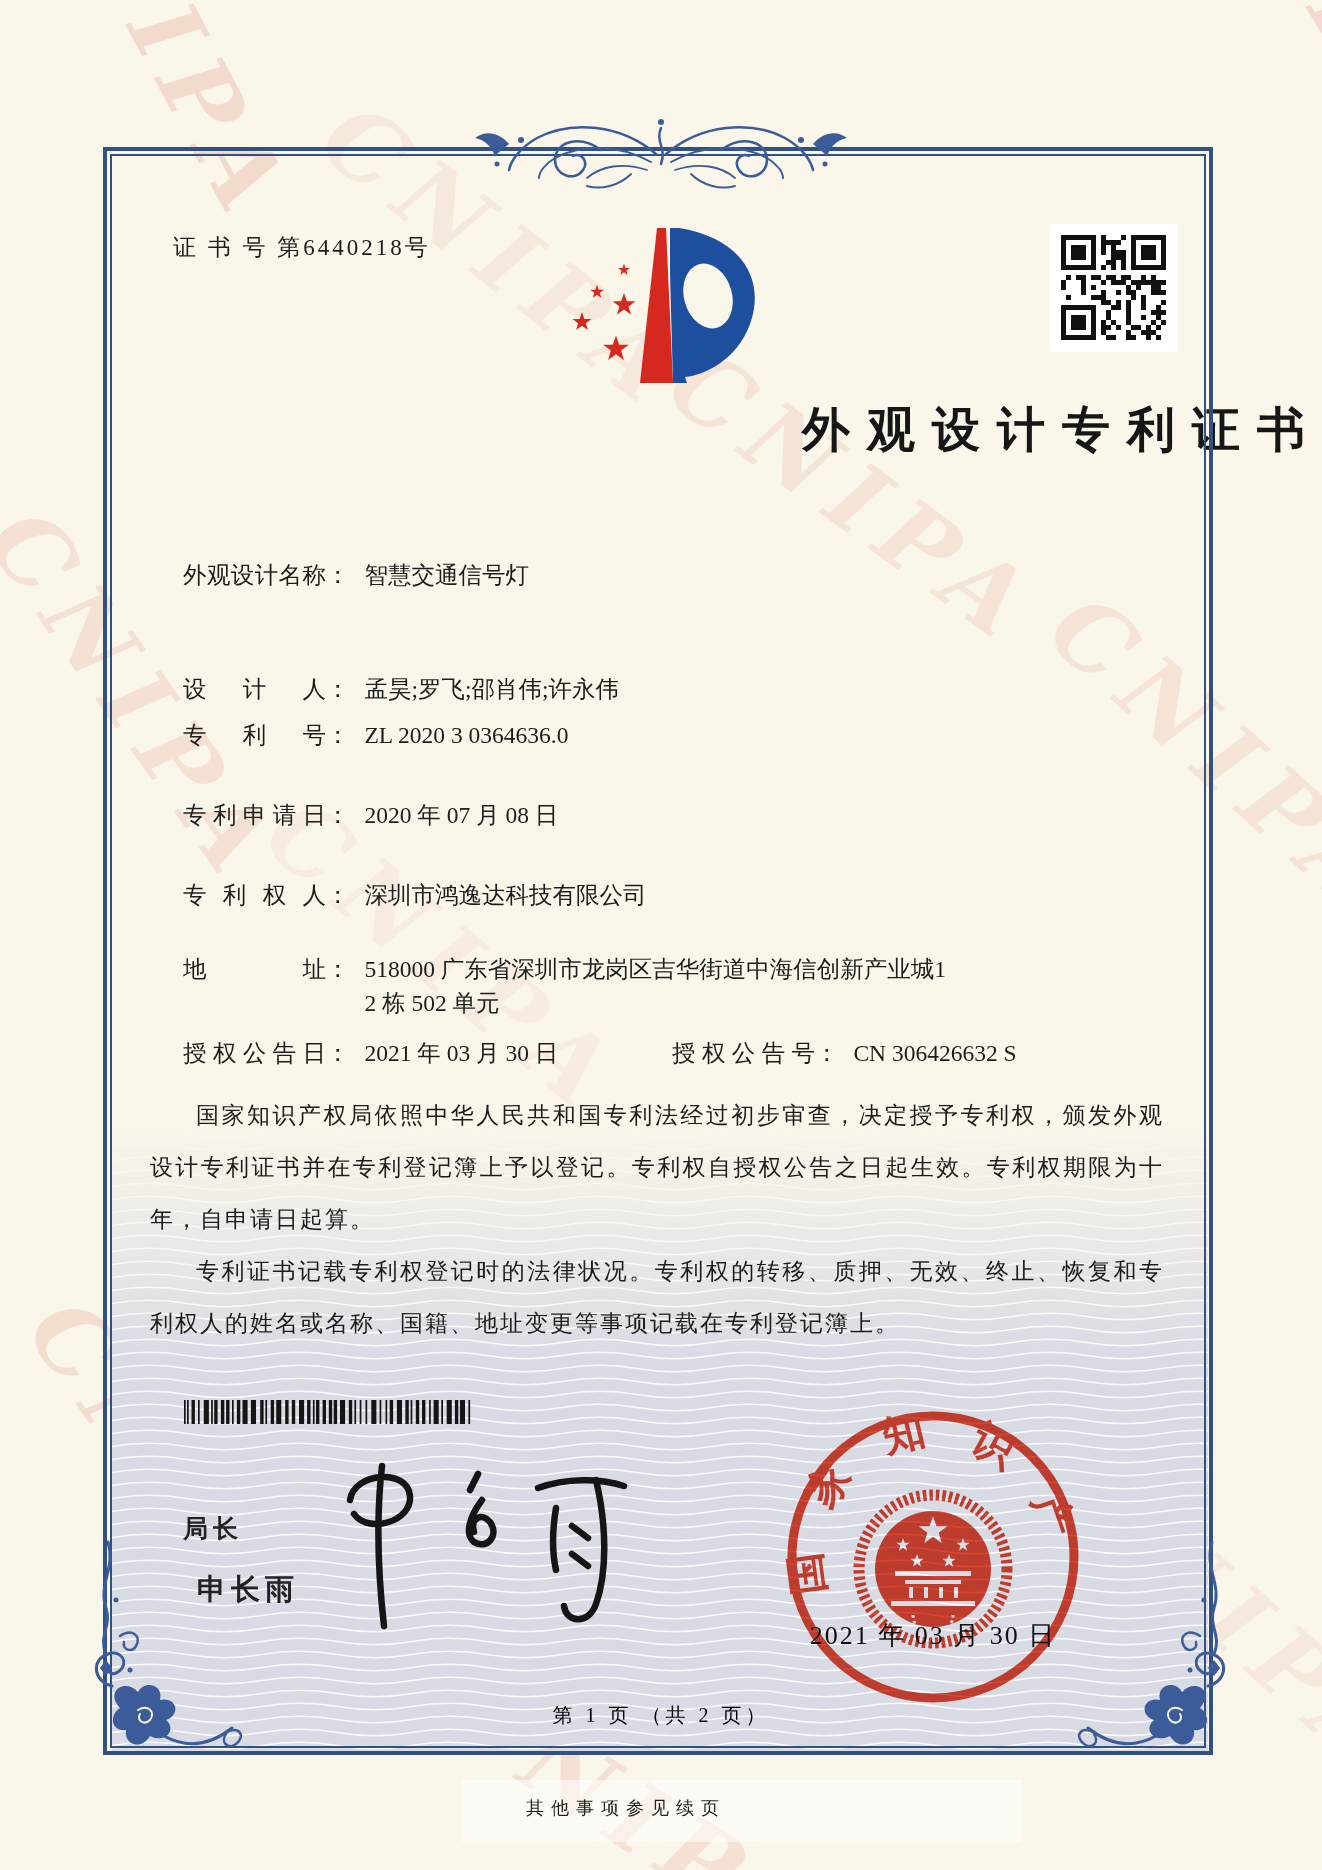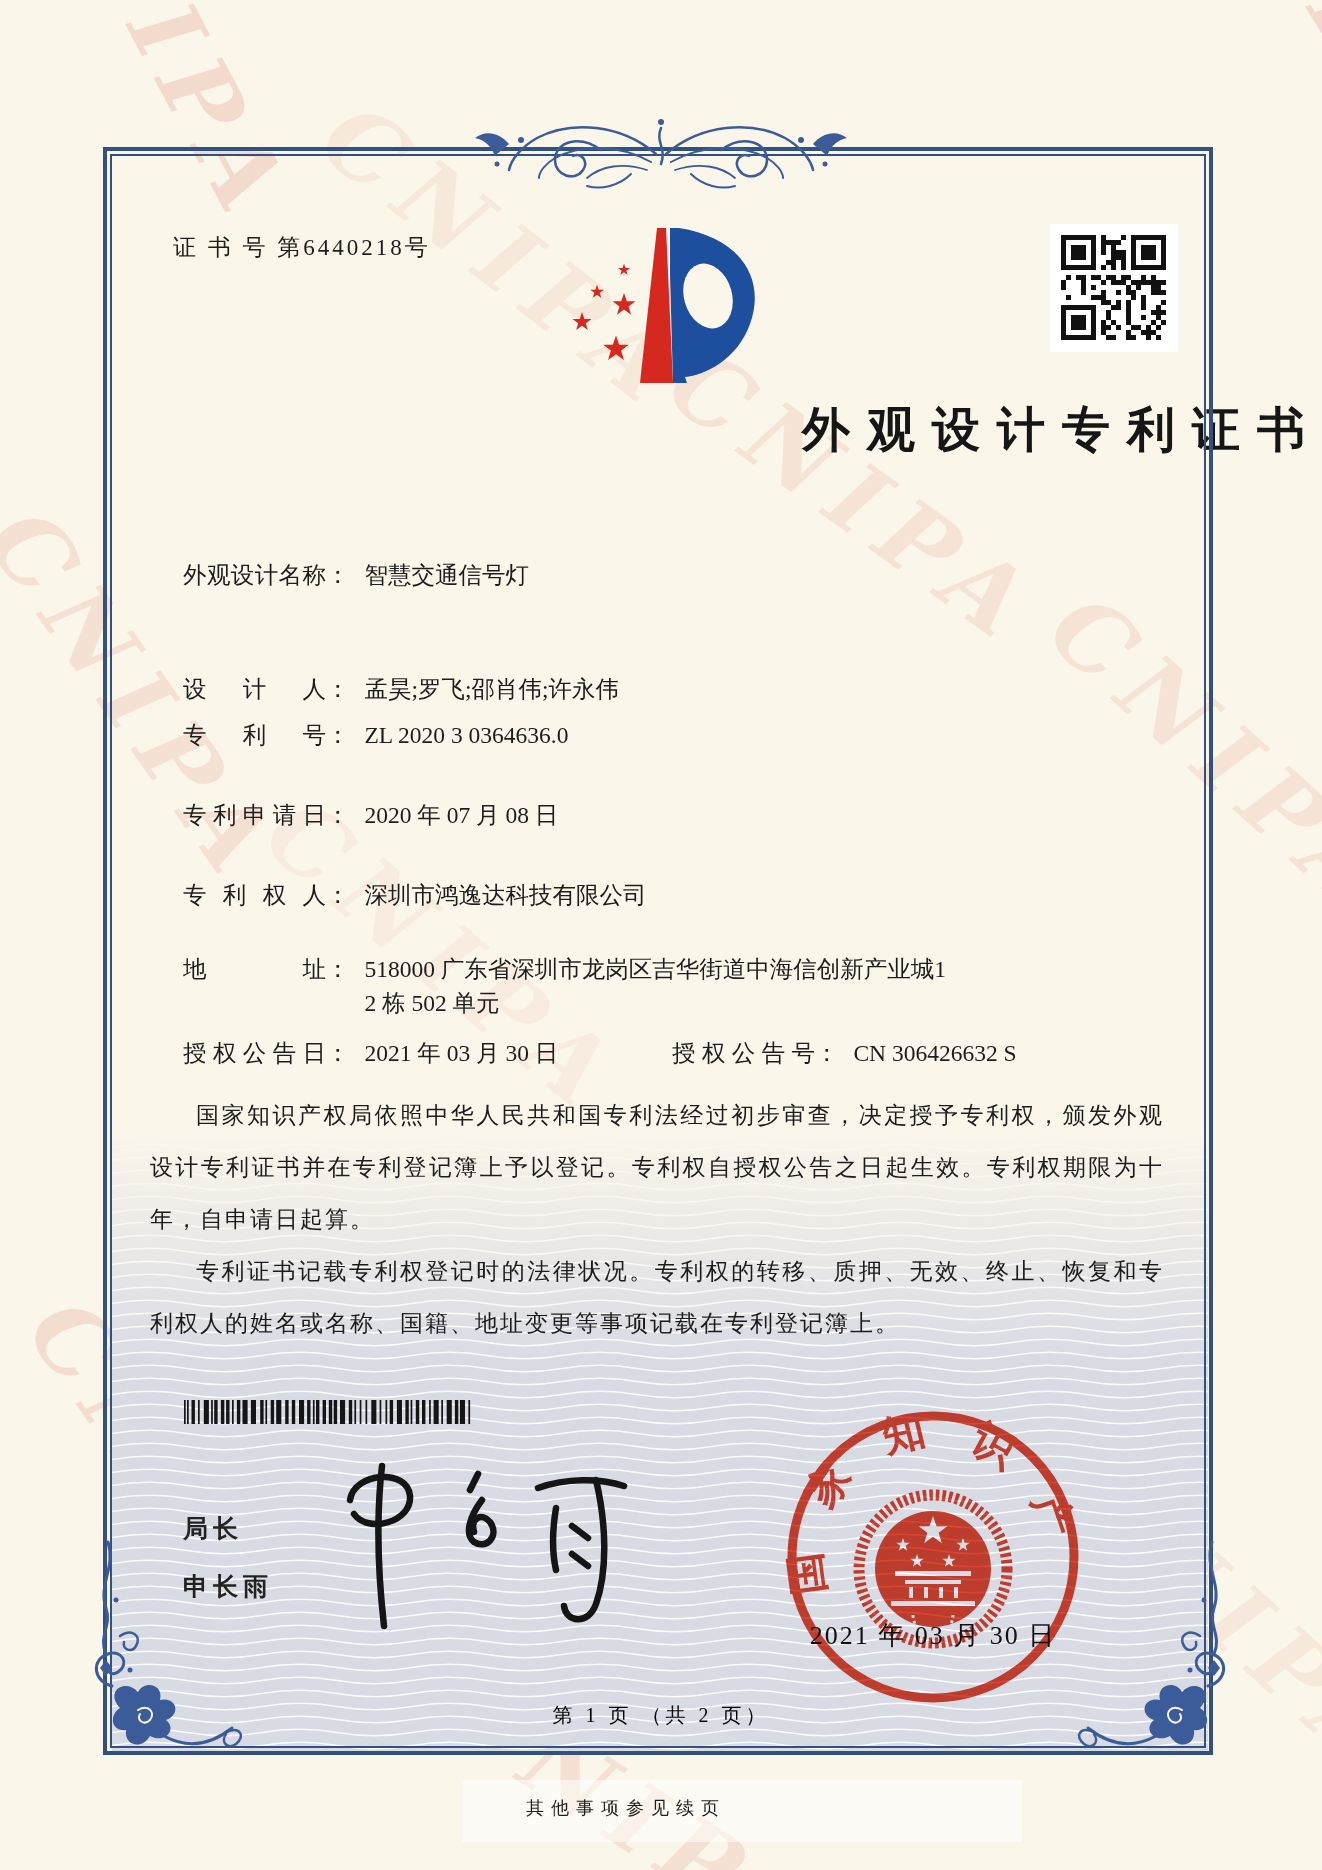--- a/index.html
+++ b/index.html
@@ -48,22 +48,22 @@
   .bodytext{
     position:absolute;left:150px;top:1090px;width:1014px;z-index:2;
     font-size:23px;line-height:52px;letter-spacing:2px;text-align:justify;
     color:#1c1c1c;
   }
   .bodytext p{margin:0;text-indent:2em;}
   
   .barcode{position:absolute;left:184px;top:1400px;z-index:2;}
   .director-label{position:absolute;left:183px;top:1512px;font-family:"Liberation Sans","DejaVu Sans",sans-serif;
     font-weight:bold;font-size:25px;letter-spacing:5px;z-index:2;color:#222;}
-  .director-name{position:absolute;left:183px;top:1570px;font-family:"Liberation Sans","DejaVu Sans",sans-serif;
-    font-weight:bold;font-size:25px;letter-spacing:5px;z-index:2;color:#222;}
+  .director-name{position:absolute;left:197px;top:1570px;font-family:"Liberation Sans","DejaVu Sans",sans-serif;
+    font-weight:bold;font-size:29px;letter-spacing:5px;z-index:2;color:#222;}
   .signature{position:absolute;left:320px;top:1448px;z-index:3;}
   .seal{position:absolute;left:783px;top:1407px;z-index:3;opacity:.94;mix-blend-mode:multiply;}
   .seal-date{position:absolute;left:775px;top:1618px;width:316px;text-align:center;
     font-size:26px;letter-spacing:2px;color:#101010;z-index:4;}
   .page-info{position:absolute;left:0;right:0;top:1702px;text-align:center;
     font-size:20px;letter-spacing:4px;color:#000000;z-index:2;}
   .cont-band{position:absolute;left:462px;top:1780px;width:560px;height:62px;
     background:rgba(255,255,253,.55);z-index:1;}
   .continuation{position:absolute;left:0;width:1252px;top:1796px;text-align:center;
     font-size:18px;letter-spacing:7px;color:#1e1e1e;z-index:2;}

